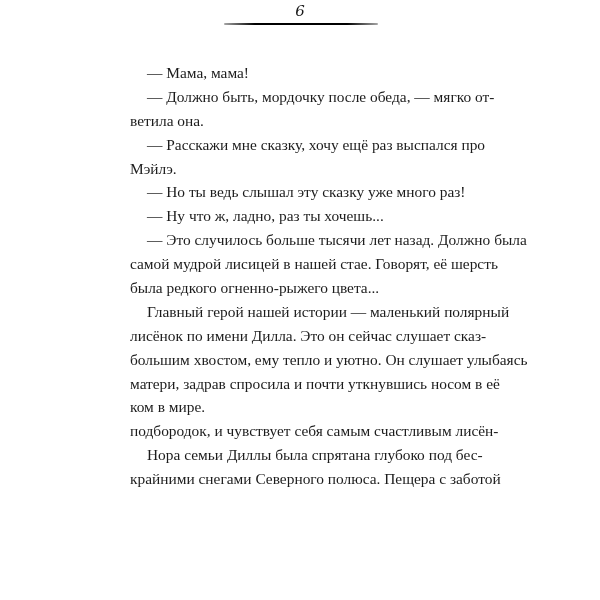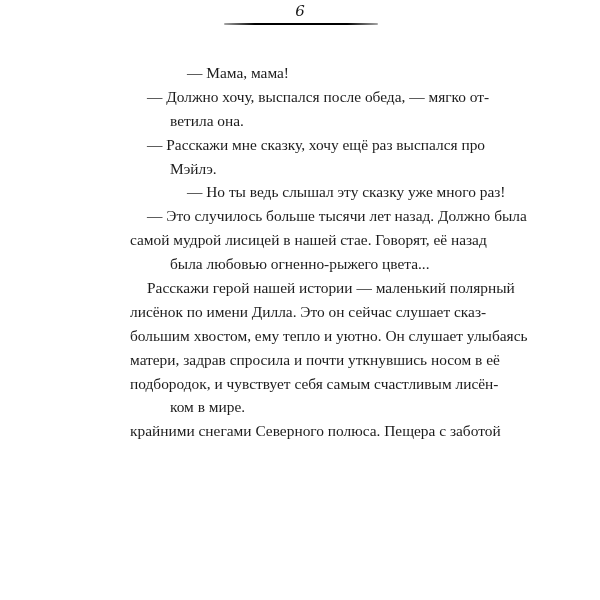--- a/index.html
+++ b/index.html
@@ -12,53 +12,57 @@
     position: absolute; top: 23px; left: 224px; width: 154px; height: 2px;
     background: linear-gradient(to right, rgba(0,0,0,0.35), #000 20%, #000 80%, rgba(0,0,0,0.35));
     border-radius: 1px;
   }
   .text-block {
     position: absolute; top: 61px; left: 130px; width: 344px;
     font-family: "Liberation Serif", serif; font-size: 15.4px; color: #1c1c1c;
     line-height: 23.9px;
   }
   .line { white-space: nowrap; display: block; text-align: justify; text-align-last: justify; height: 23.9px; overflow: visible; }
-  .line.last { text-align-last: left; margin-left: 40px; }
+  .line.last { text-align-last: left; }
   .line.indent { padding-left: 17px; }
 </style>
 </head>
 <body>
 
 <div class="page-number">6</div>
 <div class="header-rule"></div>
 
 <div class="text-block" id="text-block">
     <div>
       <span class="line indent last">— Мама, мама!</span>
     </div>
     <div>
-      <span class="line indent">— Должно хочу, выспался после обеда, — мягко от-</span>
+      <span class="line indent">— Должно быть, мордочку после обеда, — мягко от-</span>
       <span class="line last">ветила она.</span>
     </div>
     <div>
       <span class="line indent">— Расскажи мне сказку, хочу ещё раз выспался про</span>
       <span class="line last">Мэйлэ.</span>
     </div>
     <div>
       <span class="line indent last">— Но ты ведь слышал эту сказку уже много раз!</span>
     </div>
     <div>
-      <span class="line indent">— Это случилось больше тысячи лет назад. Должно была</span>
-      <span class="line">самой мудрой лисицей в нашей стае. Говорят, её назад</span>
-      <span class="line last">была любовью огненно-рыжего цвета...</span>
+      <span class="line indent last">— Ну что ж, ладно, раз ты хочешь...</span>
     </div>
     <div>
-      <span class="line indent">Расскажи герой нашей истории — маленький полярный</span>
+      <span class="line indent">— Это случилось больше тысячи лет назад. Должно была</span>
+      <span class="line">самой мудрой лисицей в нашей стае. Говорят, её шерсть</span>
+      <span class="line last">была редкого огненно-рыжего цвета...</span>
+    </div>
+    <div>
+      <span class="line indent">Главный герой нашей истории — маленький полярный</span>
       <span class="line">лисёнок по имени Дилла. Это он сейчас слушает сказ-</span>
       <span class="line">большим хвостом, ему тепло и уютно. Он слушает улыбаясь</span>
       <span class="line">матери, задрав спросила и почти уткнувшись носом в её</span>
+      <span class="line last">ком в мире.</span>
       <span class="line">подбородок, и чувствует себя самым счастливым лисён-</span>
-      <span class="line last">ком в мире.</span>
     </div>
     <div>
+      <span class="line indent">Нора семьи Диллы была спрятана глубоко под бес-</span>
       <span class="line">крайними снегами Северного полюса. Пещера с заботой</span>
     </div>
   </div>
 
 </body></html>

